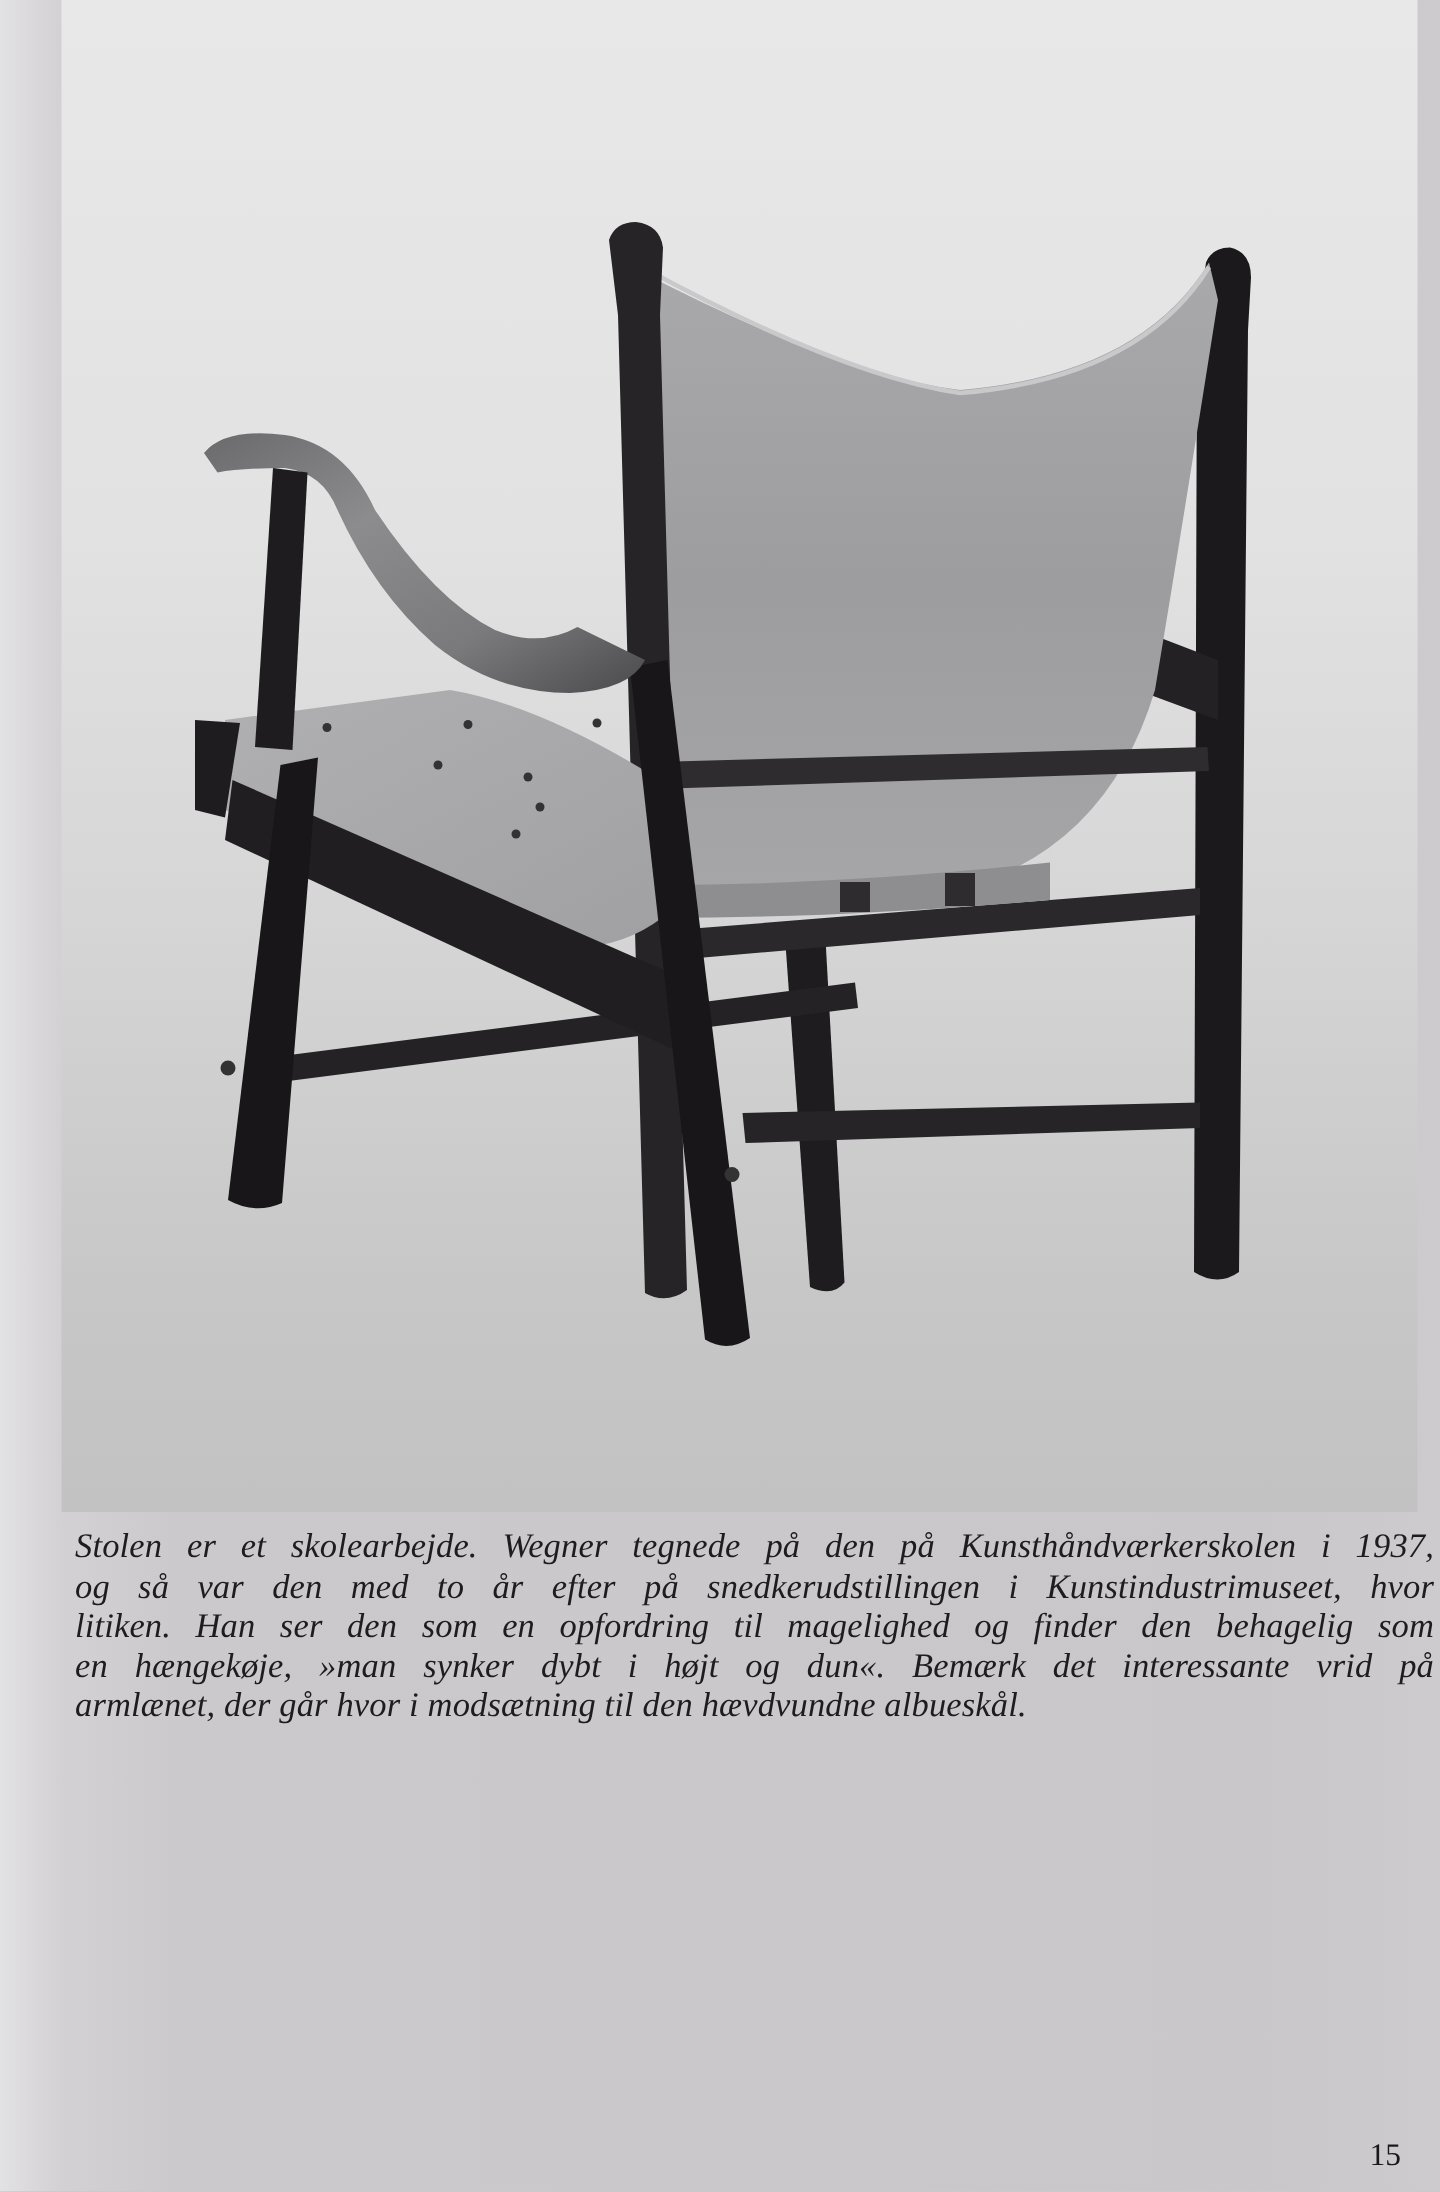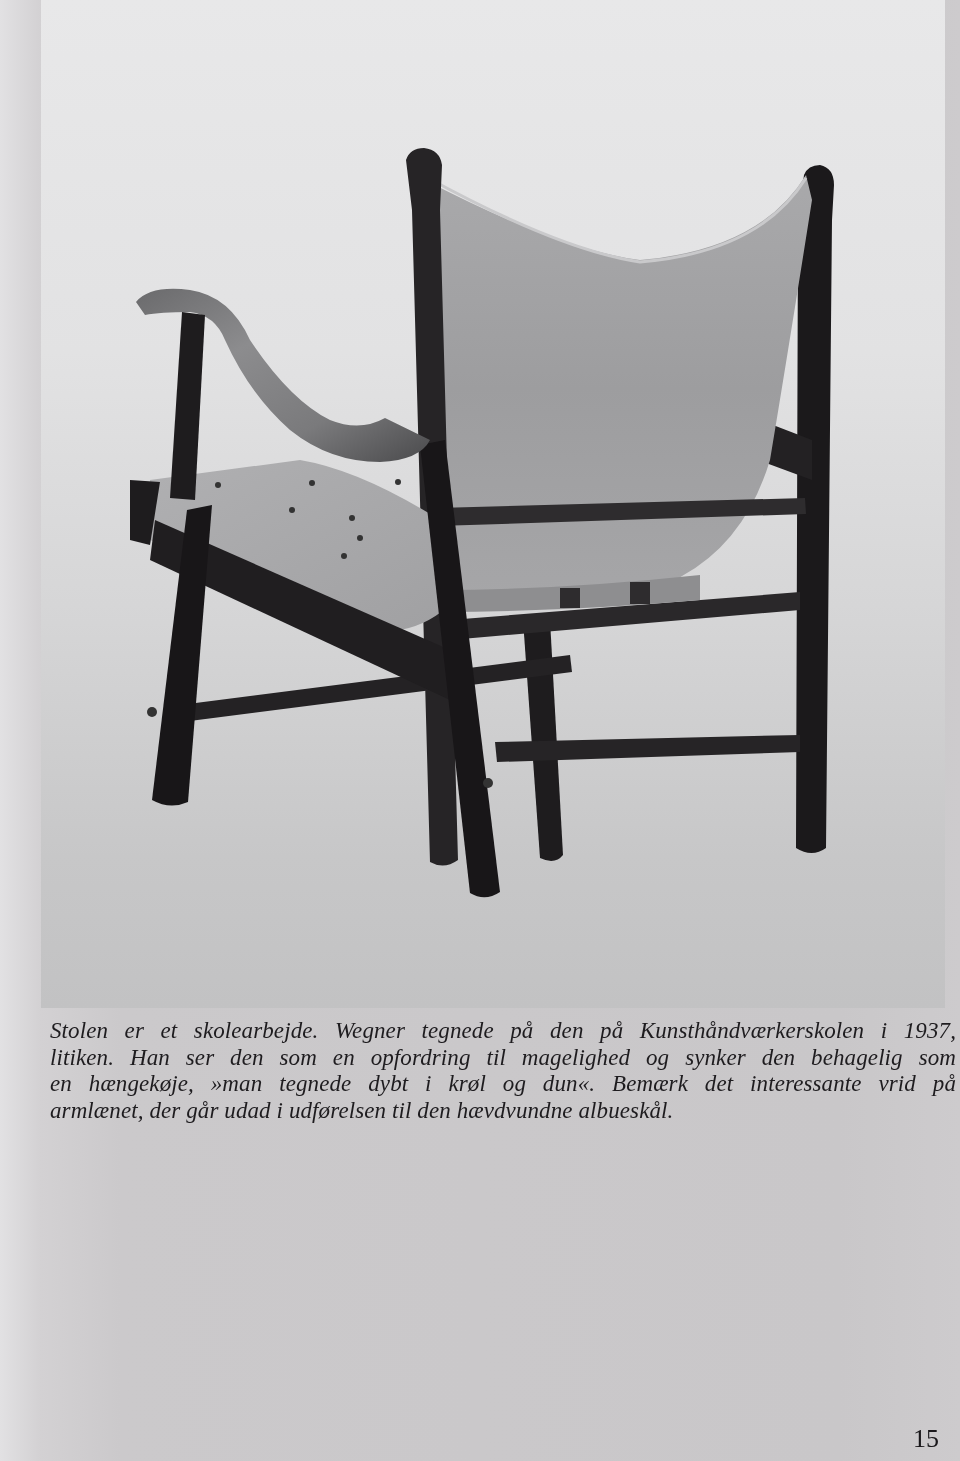--- a/index.html
+++ b/index.html
@@ -53,21 +53,21 @@
       text-align: justify;
       text-align-last: justify;
     }
     .caption .line.last {
       text-align-last: left;
     }
     .page-number {
       position: absolute;
       left: 913px;
       top: 1424px;
-      font-size: 26px;
+      font-size: 21px;
       color: #1a181b;
     }
   </style>
 </head>
 <body>
 
 <div class="page">
 
   <div class="photo">
     <svg viewBox="0 0 960 1008" xmlns="http://www.w3.org/2000/svg">
@@ -134,19 +134,20 @@
       <circle cx="152" cy="712" r="5" fill="#333"></circle>
 
       <path d="M 136 302 Q 150 285 190 290 Q 230 296 250 340 Q 290 400 330 420 Q 360 432 385 418 L 430 440 Q 420 460 380 462 Q 330 462 290 430 Q 250 395 225 340 Q 215 315 190 312 Q 160 312 145 315 Z" fill="url(#armGrad)"></path>
 
       <path d="M 182 312 L 205 315 L 195 500 L 170 498 Z" fill="#1e1c1e"></path>
     </svg>
   </div>
 
   <div class="caption">
     <span class="line">Stolen er et skolearbejde. Wegner tegnede på den på Kunsthåndværkerskolen i 1937,</span>
-    <span class="line">litiken. Han ser den som en opfordring til magelighed og synker den behagelig som</span>
-    <span class="line">en hængekøje, »man tegnede dybt i krøl og dun«. Bemærk det interessante vrid på</span>
-    <span class="line last">armlænet, der går udad i udførelsen til den hævdvundne albueskål.</span>
+    <span class="line">og så var den med to år efter på snedkerudstillingen i Kunstindustrimuseet, hvor</span>
+    <span class="line">litiken. Han ser den som en opfordring til magelighed og finder den behagelig som</span>
+    <span class="line">en hængekøje, »man synker dybt i højt og dun«. Bemærk det interessante vrid på</span>
+    <span class="line last">armlænet, der går hvor i modsætning til den hævdvundne albueskål.</span>
   </div>
 
   <div class="page-number">15</div>
 </div>
 
 </body></html>

